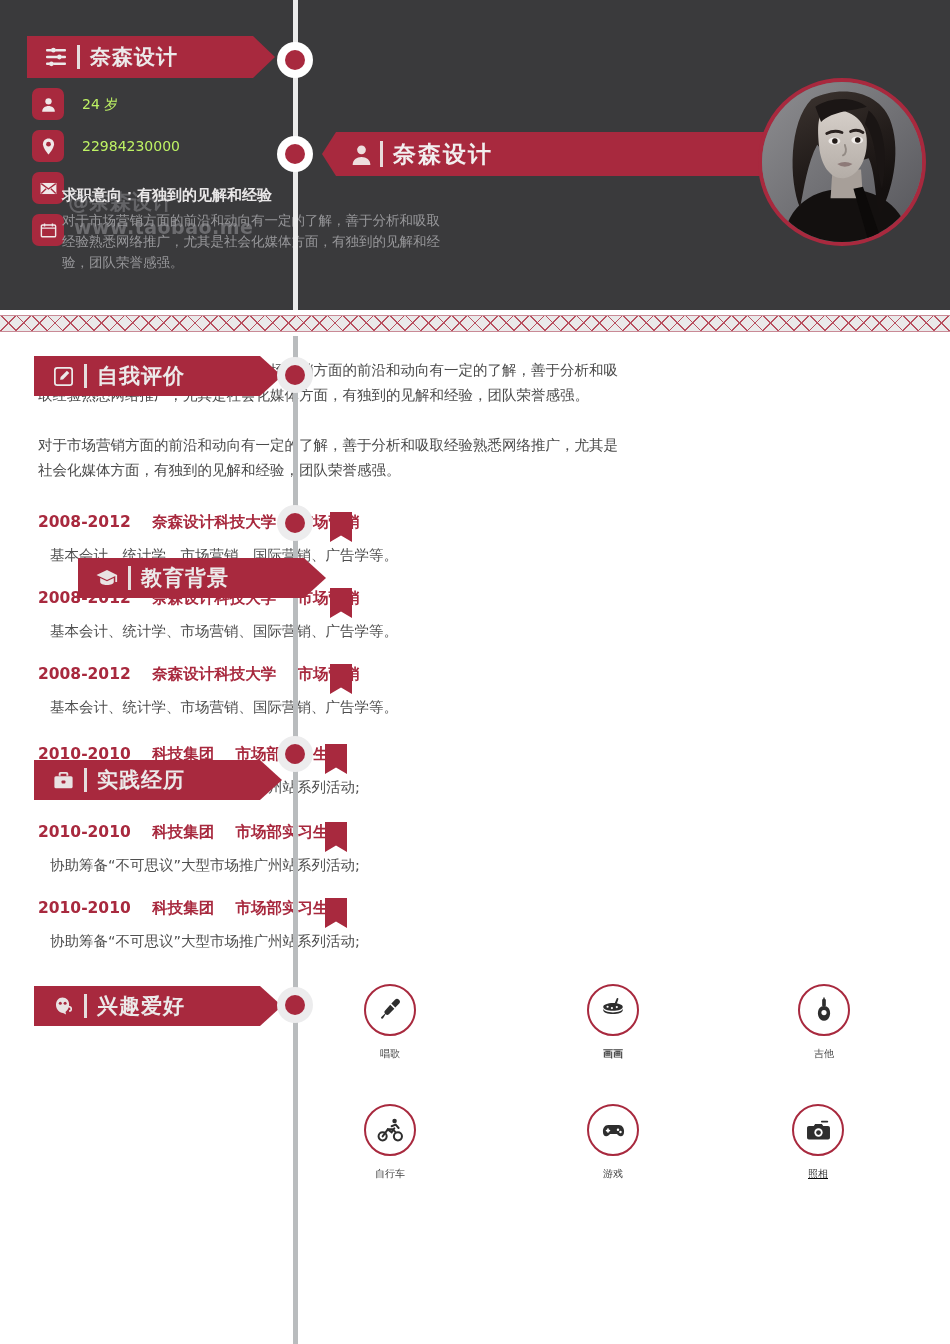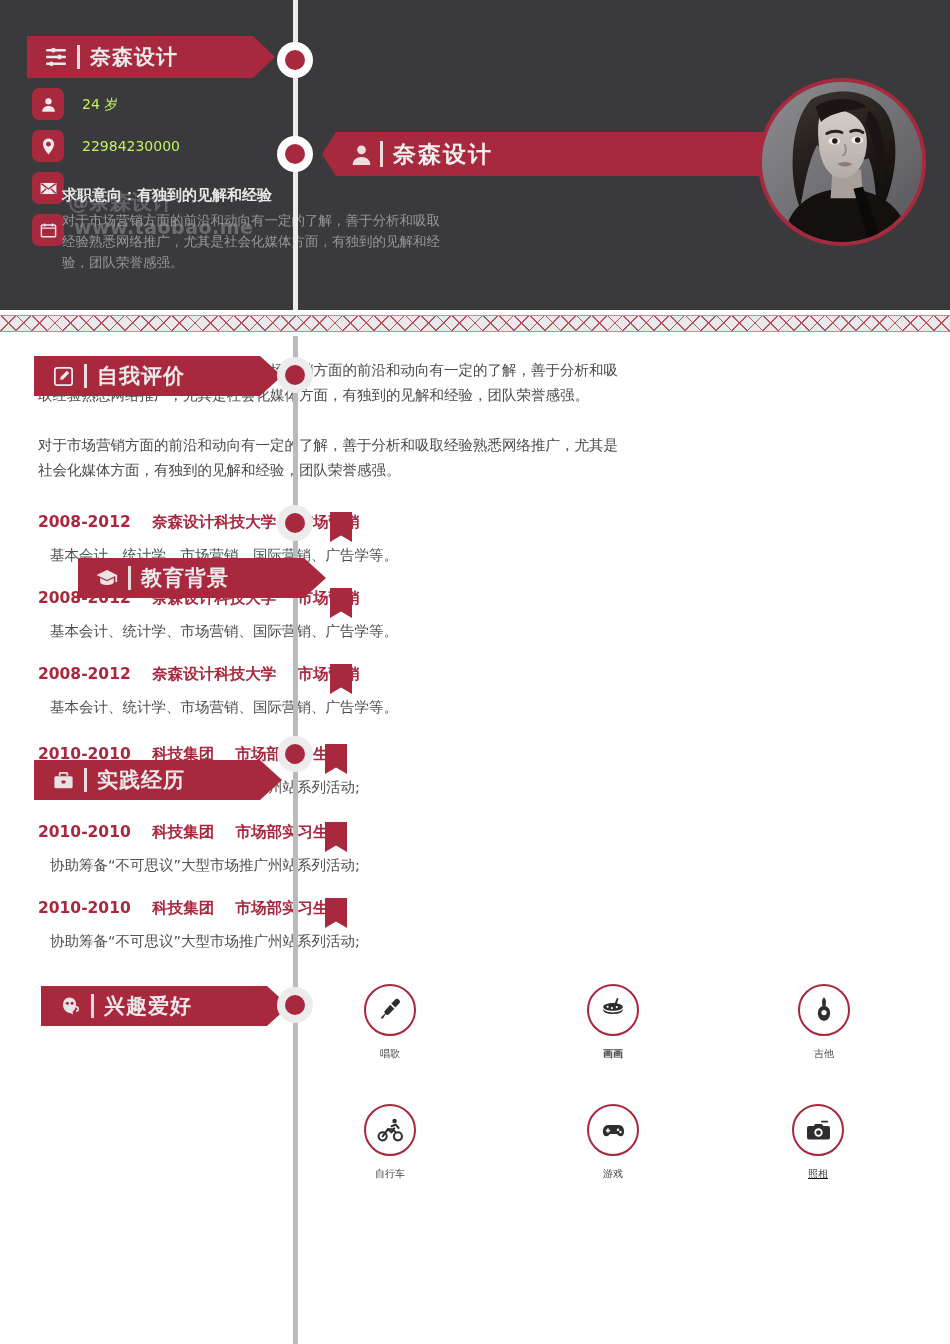--- a/index.html
+++ b/index.html
@@ -492,21 +492,21 @@
     <div class="entry-desc" style="left:50px; top:520px;">协助筹备“不可思议”大型市场推广州站系列活动;</div>
 
     <div class="tag-flag" style="left:325px; top:562px;"></div>
     <div class="entry-title" style="left:38px; top:562px;">
       <span class="yr">2010-2010</span>
       <span class="org">科技集团</span>
       <span class="maj">市场部实习生</span>
     </div>
     <div class="entry-desc" style="left:50px; top:596px;">协助筹备“不可思议”大型市场推广州站系列活动;</div>
 
-    <div class="sec-ribbon" style="left:34px; top:650px;margin-left:7px;">
+    <div class="sec-ribbon" style="left:34px; top:650px;">
       <div class="ribbon">
         <span class="ic">
           <svg viewBox="0 0 24 24" width="24" height="24" fill="#e9e3e3">
             <path d="M11.5 3.5c4 0 6.6 3 6.6 7 0 3.3-1.6 6-3.6 7.4l.6 2.6-3.1-1.6C8.4 18.3 5 15.4 5 10.9c0-4 2.5-7.4 6.5-7.4z"></path>
             <circle cx="9.3" cy="9.2" r="1.5" fill="#a8293e"></circle>
             <circle cx="14.1" cy="9.2" r="1.5" fill="#a8293e"></circle>
             <path d="M17 12.5c2 0 3.3 1 3.3 2.4 0 1.2-1 2.1-2.3 2.1" fill="none" stroke="#e9e3e3" stroke-width="1.6"></path>
           </svg>
         </span>
         <span class="bar"></span>

